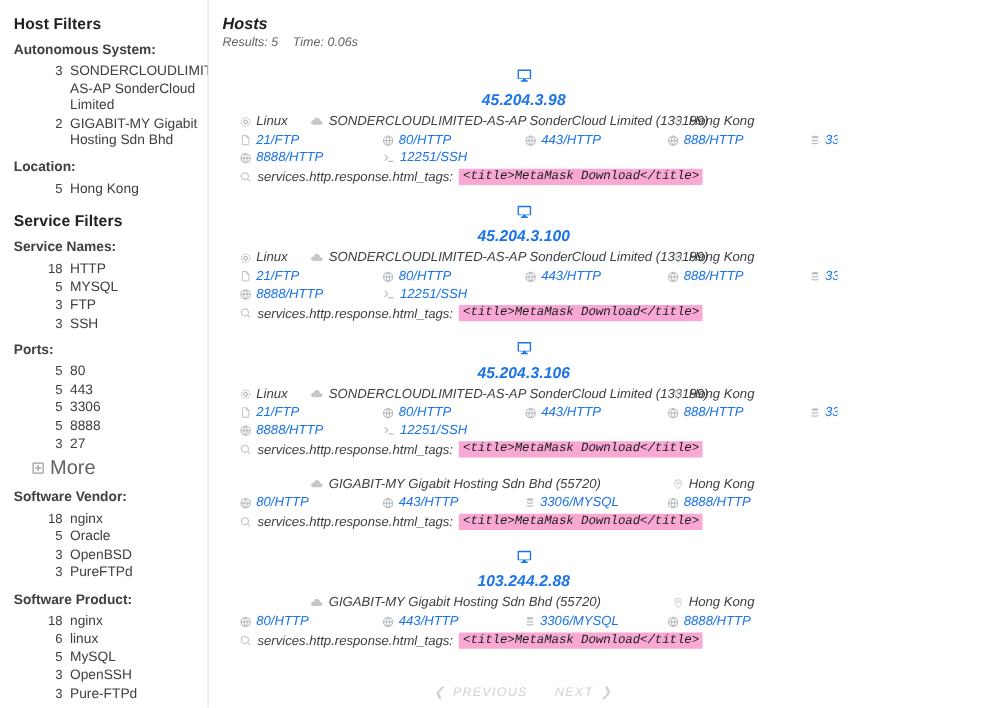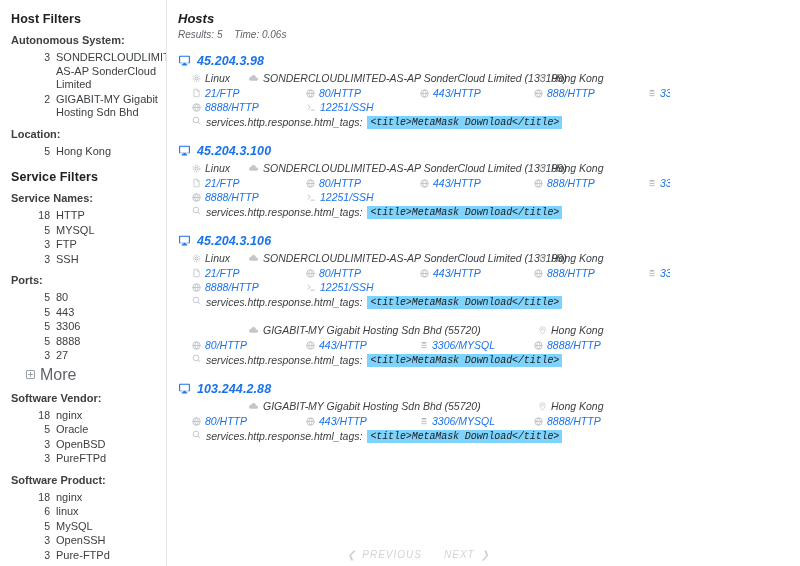--- a/index.html
+++ b/index.html
@@ -89,22 +89,24 @@
   .results-line {
     font-size: 10px;
     color: #5f6368;
     margin-bottom: 14px;
   }
   .results-line span { margin-right: 9px; }
 
   .host-block { margin-bottom: 15px; }
   .host-ip-row {
     display: flex;
+    align-items: center;
     gap: 6px;
     margin-bottom: 4px;
+    flex-direction: column;
   }
   .host-ip {
     font-size: 12.5px;
     font-weight: bold;
     color: #1a73e8;
     letter-spacing: .1px;
     cursor: pointer;
   }
   .host-body { padding-left: 14px; }
 
@@ -128,32 +130,32 @@
     align-items: center;
     gap: 4px;
     font-size: 10.5px;
     color: #1a73e8;
     cursor: pointer;
     white-space: nowrap;
   }
 
   .match-row {
     display: flex;
-    align-items: flex-start;
+    align-items: center;
     gap: 5px;
     margin-top: 3px;
     font-size: 10.5px;
     color: #3c4043;
     white-space: nowrap;
   }
   .match-field { color: #3c4043; }
   .match-value {
     font-family: "Liberation Mono", monospace;
     font-size: 10px;
-    background: #7dd3fc;
+    background: #f9a8d4;
     padding: 1px 3px;
     color: #202124;
     letter-spacing: -.1px;
   }
 
   
   .ico { display: inline-block; flex: 0 0 auto; line-height: 0; }
   .ico svg { display: block; }
 
   

